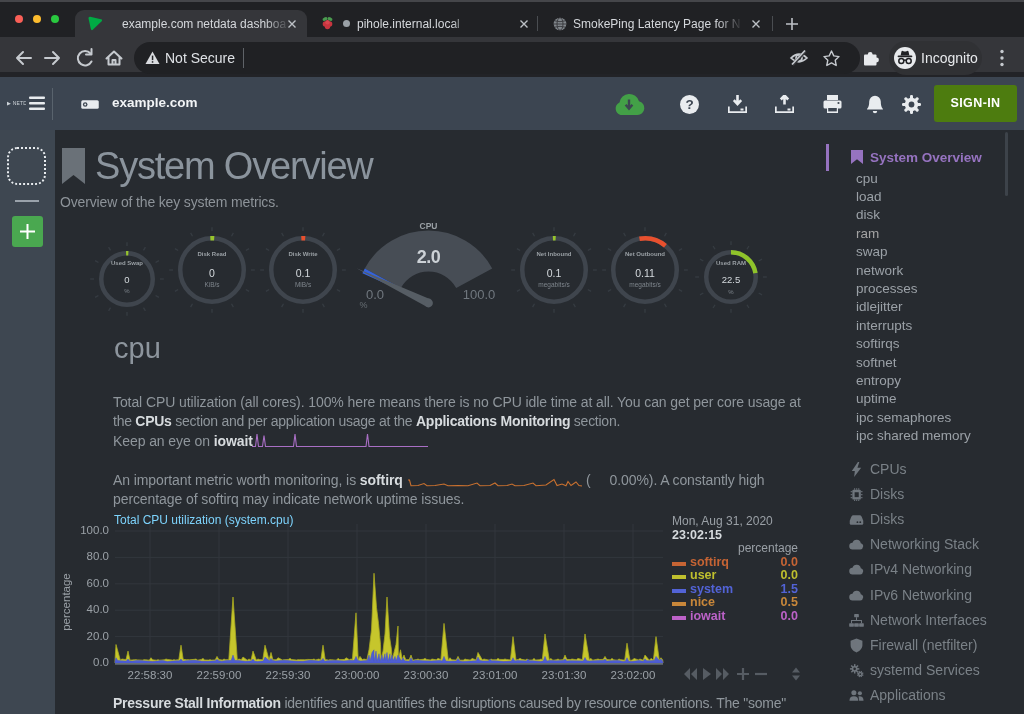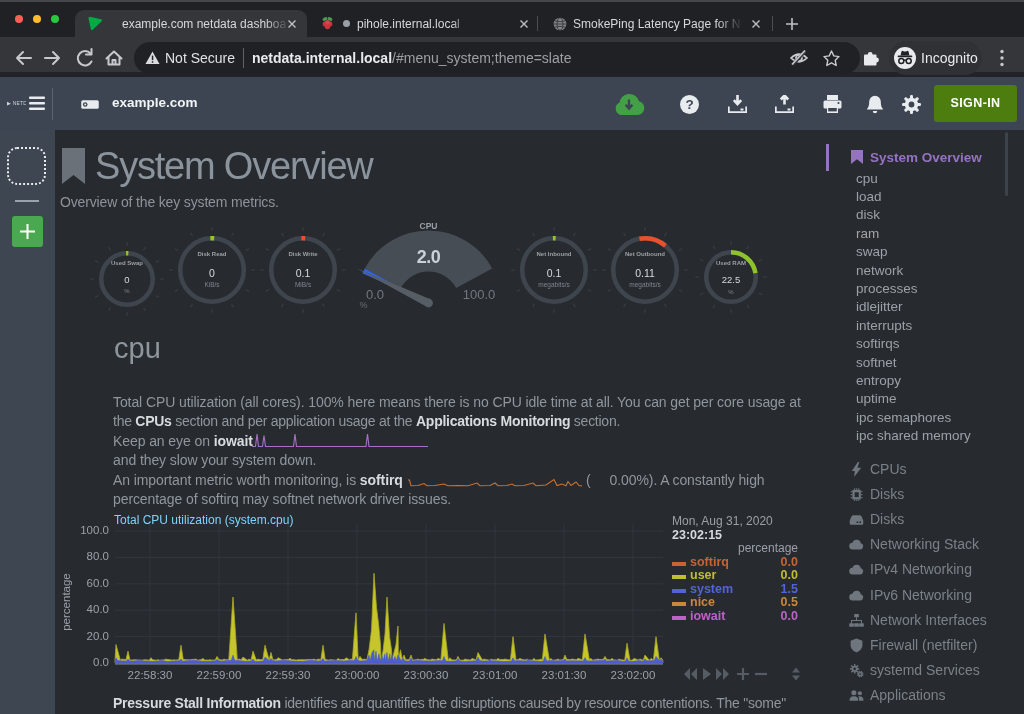--- a/index.html
+++ b/index.html
@@ -76,21 +76,20 @@
 </g>
     </svg>
     <div class="abs" style="left:134px;top:42px;width:726px;height:32px;border-radius:16px;background:#202124"></div>
     <svg class="abs" style="left:145px;top:50.5px" width="15" height="14" viewBox="0 0 15 14">
 <path d="M7.5 0.5 L14.5 13 H0.5 Z" fill="#dadce0"></path>
 <rect x="6.8" y="4.6" width="1.5" height="4.5" fill="#202124"></rect>
       <rect x="6.8" y="10.2" width="1.5" height="1.5" fill="#202124"></rect>
     </svg>
     <div class="abs" style="left:165px;top:50px;font-size:14px;color:#dee1e5">Not Secure</div>
     <div class="abs" style="left:243px;top:48px;width:1px;height:20px;background:#5f6368"></div>
-    <div class="abs" style="left:252px;top:50px;font-size:14px;color:#e8eaed"><b>netdata.internal.local</b><span style="color:#9aa0a6">/#menu_system;theme=slate</span></div>
     <svg class="abs" style="left:789px;top:48px" width="20" height="20" viewBox="0 0 20 20">
 <g stroke="#c6cacf" stroke-width="1.7" fill="none">
 <path d="M2 10 Q10 2.5 18 10 Q10 17.5 2 10 Z"></path>
         <circle cx="10" cy="10" r="3"></circle>
 </g>
       <line x1="3.5" y1="17" x2="16.5" y2="3" stroke="#35363a" stroke-width="3.2"></line>
 <line x1="3" y1="16.5" x2="16" y2="2.5" stroke="#c6cacf" stroke-width="1.7"></line>
     </svg>
     <svg class="abs" style="left:823px;top:49.5px" width="17" height="17" viewBox="0 0 17 17">
 <path d="M8.5 1 L10.8 5.9 L16 6.6 L12.2 10.2 L13.2 15.5 L8.5 12.9 L3.8 15.5 L4.8 10.2 L1 6.6 L6.2 5.9 Z" stroke="#c6cacf" stroke-width="1.4" fill="none" stroke-linejoin="round"></path>
@@ -186,24 +185,23 @@
       </svg></div>
     <svg class="abs" style="left:62px;top:147.5px" width="23" height="36" viewBox="0 0 23 36">
       <path d="M0 0 H23 V36 L11.5 27 L0 36 Z" fill="#6a7178"></path>
     </svg>
     <div class="abs" style="left:95px;top:145px;font-size:38px;letter-spacing:-1.2px;color:#8b949d">System Overview</div>
     <div class="abs" style="left:60px;top:194px;font-size:14px;letter-spacing:-0.15px;color:#8d9399">Overview of the key system metrics.</div>
     <div class="abs" style="left:114px;top:331.5px;font-size:29px;color:#8d959d">cpu</div>
     <div class="abs ptext" style="left:113px;top:393.8px">Total CPU utilization (all cores). 100% here means there is no CPU idle time at all. You can get per core usage at</div>
     <div class="abs ptext" style="left:113px;top:413.4px;letter-spacing:-0.26px">the <b style="color:#d7dbde">CPUs</b> section and per application usage at the <b style="color:#d7dbde">Applications Monitoring</b> section.</div>
     <div class="abs ptext" style="left:113px;top:433.0px">Keep an eye on <b style="color:#d7dbde">iowait</b></div>
-    <div class="abs ptext" style="left:113px;top:452.2px">and they slow your system down.</div>
     <div class="abs ptext" style="left:113px;top:471.8px">An important metric worth monitoring, is <b style="color:#d7dbde">softirq</b></div>
     <div class="abs ptext" style="left:586px;top:471.8px">(&nbsp;&nbsp;&nbsp;&nbsp;&nbsp;0.00%). A constantly high</div>
-    <div class="abs ptext" style="left:113px;top:491.4px">percentage of softirq may softnet network driver issues.</div>
+    <div class="abs ptext" style="left:113px;top:491.4px">percentage of softirq may indicate network uptime issues.</div>
     <div class="abs" style="left:114px;top:513px;font-size:12px;font-weight:normal;color:#7dd3fc">Total CPU utilization (system.cpu)</div>
     <div class="abs" style="left:36px;top:596px;width:60px;text-align:center;font-size:11.5px;color:#9aa0a6;transform:rotate(-90deg)">percentage</div>
     <div class="abs" style="left:49px;top:524.0px;width:60px;text-align:right;font-size:11.5px;color:#9aa0a6">100.0</div>
     <div class="abs" style="left:49px;top:550.4px;width:60px;text-align:right;font-size:11.5px;color:#9aa0a6">80.0</div>
     <div class="abs" style="left:49px;top:576.8px;width:60px;text-align:right;font-size:11.5px;color:#9aa0a6">60.0</div>
     <div class="abs" style="left:49px;top:603.2px;width:60px;text-align:right;font-size:11.5px;color:#9aa0a6">40.0</div>
     <div class="abs" style="left:49px;top:629.6px;width:60px;text-align:right;font-size:11.5px;color:#9aa0a6">20.0</div>
     <div class="abs" style="left:49px;top:656.0px;width:60px;text-align:right;font-size:11.5px;color:#9aa0a6">0.0</div>
     <div class="abs" style="left:120px;top:669px;width:60px;text-align:center;font-size:11.5px;color:#9aa0a6">22:58:30</div>
     <div class="abs" style="left:189px;top:669px;width:60px;text-align:center;font-size:11.5px;color:#9aa0a6">22:59:00</div>

